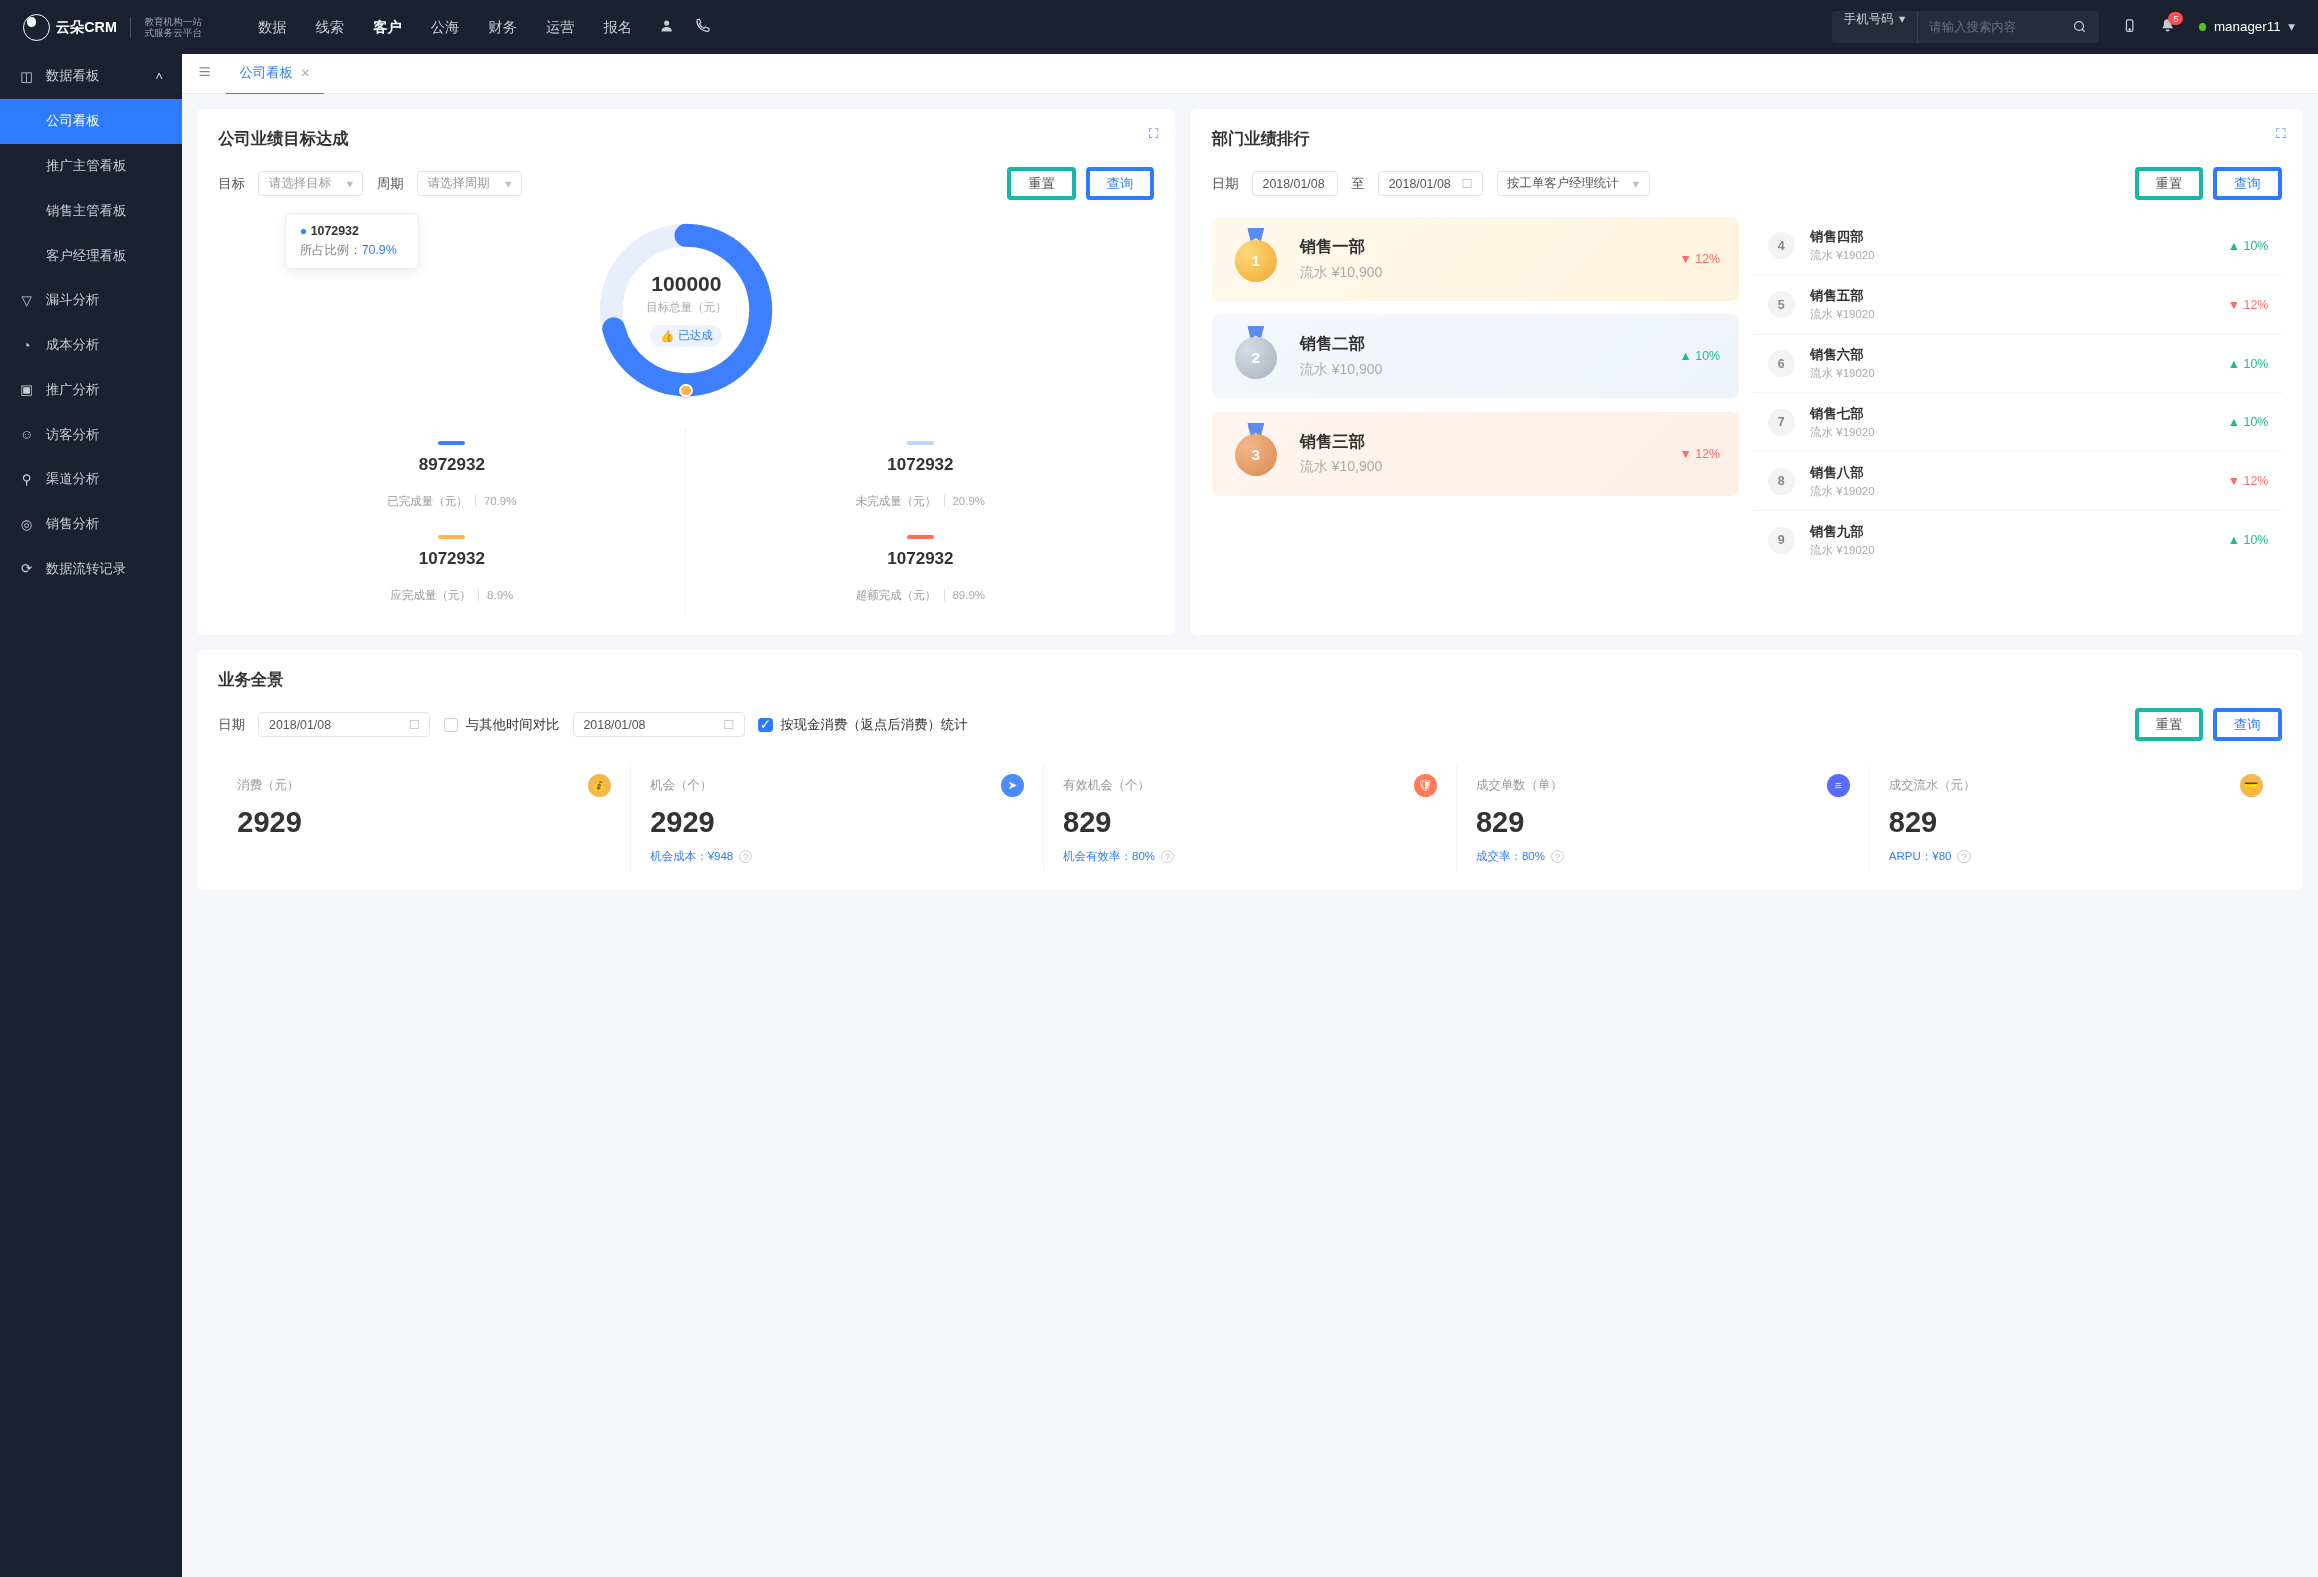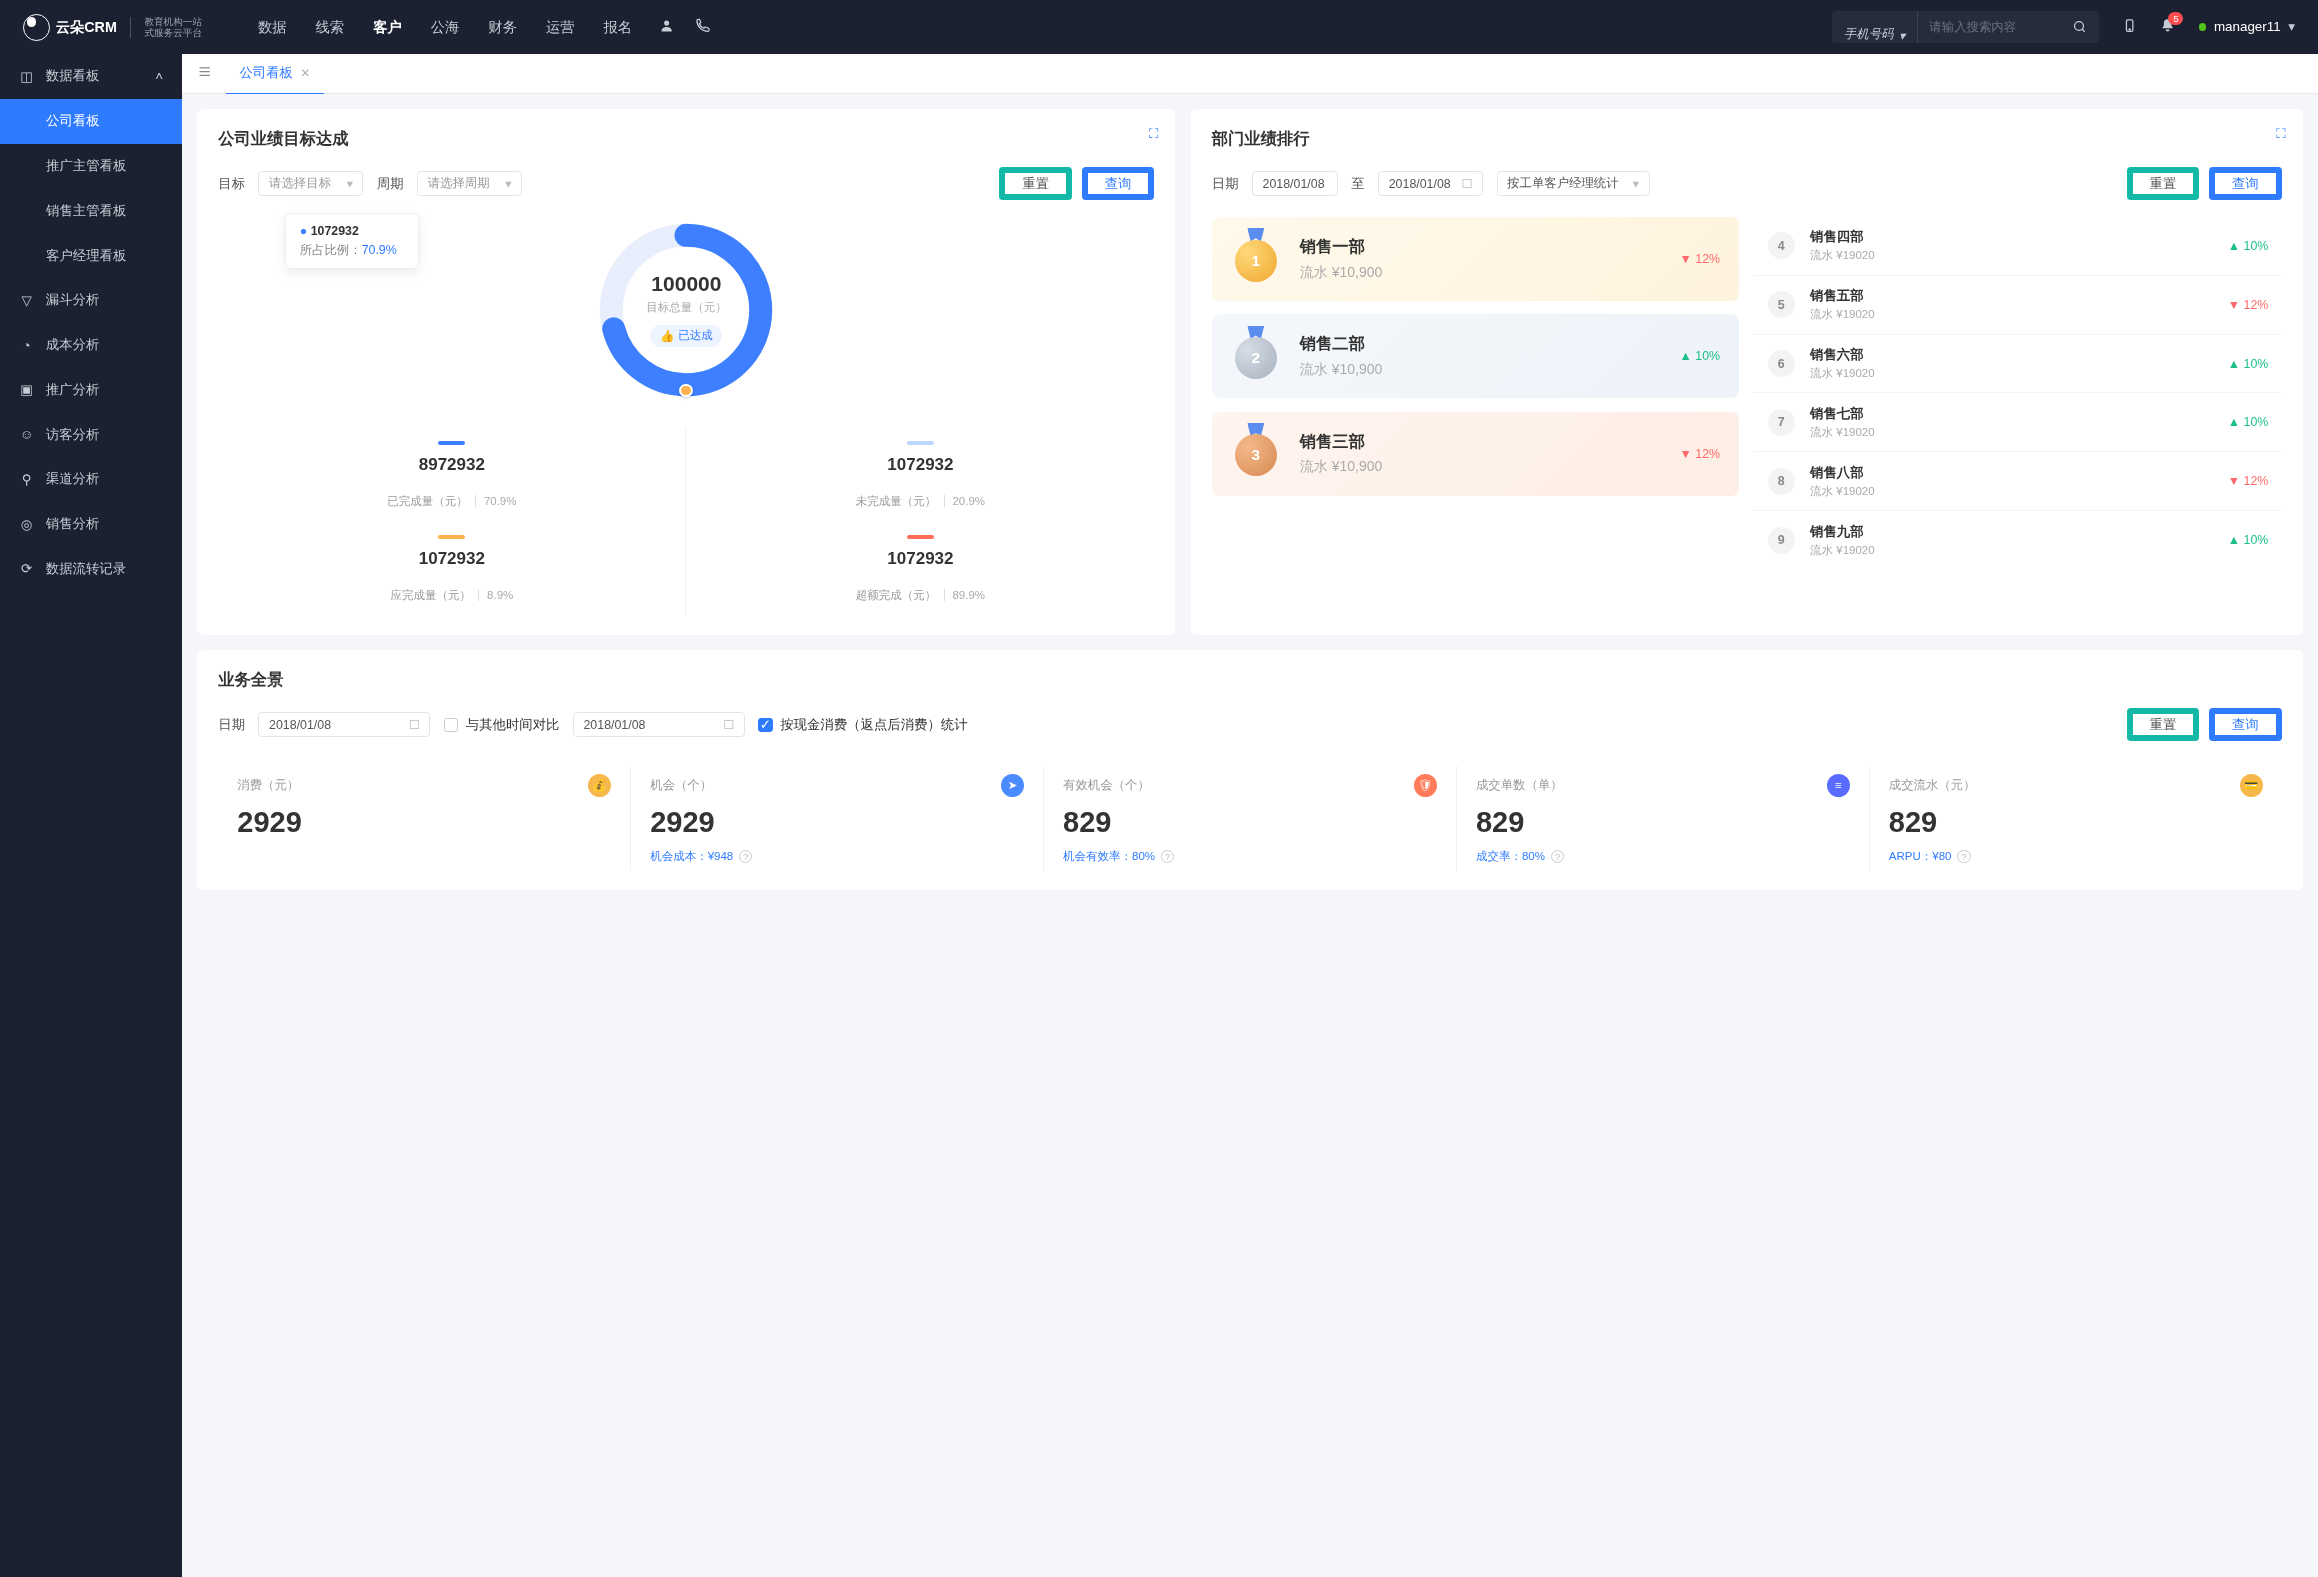--- a/index.html
+++ b/index.html
@@ -12,21 +12,21 @@
 .logo-badge:before { content: ""; position: absolute; width: 9.6px; height: 9.6px; background: #fff; border-radius: 50%; top: 2.9px; left: 2.9px; }
 .logo-text { font-size: 14.3px; font-weight: 600; color: #fff; }
 .logo-sep { width: 1px; height: 21px; background: #4a5160; margin: 0 7.6px; }
 .logo-sub { font-size: 9.6px; line-height: 1.2; color: #9aa0ad; }
 .nav-items { display: flex; gap: 29px; }
 .nav-item { cursor: pointer; font-size: 14.3px; }
 .nav-item.active { color: #fff; font-weight: 600; }
 .nav-icons { display: flex; gap: 21px; margin-left: 27px; align-items: center; }
 .nav-spacer { flex: 1; }
 .search-wrap { display: flex; align-items: center; background: #262c3b; border-radius: 3.8px; height: 32.5px; overflow: hidden; }
-.search-type { padding: 0 11.5px; font-size: 12.4px; border-right: 1px solid #3a4050; display: flex; align-items: flex-end; gap: 5.7px; height: 100%; font-style: italic; }
+.search-type { padding: 0 11.5px; font-size: 12.4px; border-right: 1px solid #3a4050; display: flex; align-items: flex-start; gap: 5.7px; height: 100%; }
 .search-input { background: transparent; border: none; outline: none; color: #c7cbd4; padding: 0 11.5px; width: 143px; font-size: 12.4px; }
 .search-input::placeholder { color: #6b7180; }
 .search-btn { padding: 0 11.5px; height: 100%; display: flex; align-items: center; }
 .top-right { display: flex; align-items: center; gap: 23px; margin-left: 23px; }
 .notif { position: relative; }
 .notif-badge { position: absolute; top: -5.7px; right: -7.6px; background: #ff4d4f; color: #fff; font-size: 9.6px; border-radius: 7.6px; padding: 1px 4.8px; }
 .user { display: flex; align-items: center; gap: 7.6px; }
 .user-dot { width: 7.6px; height: 7.6px; border-radius: 50%; background: #52c41a; }
 .user-name { color: #fff; font-size: 13.4px; }
 
@@ -50,21 +50,21 @@
 .row { display: flex; gap: 15.3px; }
 .card { background: #fff; border-radius: 5.7px; padding: 19px 21px; flex: 1; position: relative; }
 .card-title { font-size: 16.3px; font-weight: 600; margin-bottom: 17px; }
 .expand { position: absolute; top: 17px; right: 17px; color: #2f7bff; cursor: pointer; }
 
 
 .filters { display: flex; align-items: center; gap: 13.4px; flex-wrap: wrap; }
 .fl-label { font-size: 13.4px; color: #555; }
 .select, .dateinput { border: 1px solid #e2e4ea; border-radius: 3.8px; height: 25px; padding: 0 9.6px; display: flex; align-items: center; gap: 7.6px; color: #999; font-size: 12.4px; background: #fff; min-width: 105px; }
 .select .caret { margin-left: auto; color: #bbb; }
-.btn { height: 32.5px; padding: 0 17px; border: 6px solid #14b8a6; background: #fff; border-radius: 3.8px; cursor: pointer; font-size: 13.4px; color: #555; }
+.btn { height: 32.5px; padding: 0 17px; border: 4px solid #14b8a6; background: #fff; border-radius: 3.8px; cursor: pointer; font-size: 13.4px; color: #555; }
 .btn.primary { border-color: #2f7bff; color: #2f7bff; }
 .filters .push { margin-left: auto; display: flex; gap: 9.6px; }
 
 
 .donut-wrap { display: flex; flex-direction: column; align-items: center; margin-top: 19px; position: relative; }
 .donut-tooltip { position: absolute; left: 67px; top: -5.7px; background: #fff; border: 1px solid #eee; box-shadow: 0 3.8px 11.5px rgba(0,0,0,.08); border-radius: 5.7px; padding: 9.6px 13.4px; font-size: 12.4px; z-index: 5; min-width: 134px; }
 .donut-tooltip .val { color: #333; font-weight: 600; }
 .donut-tooltip .pct { color: #2f7bff; }
 .donut { width: 182px; height: 182px; position: relative; }
 .donut svg { transform: rotate(-90deg); }

